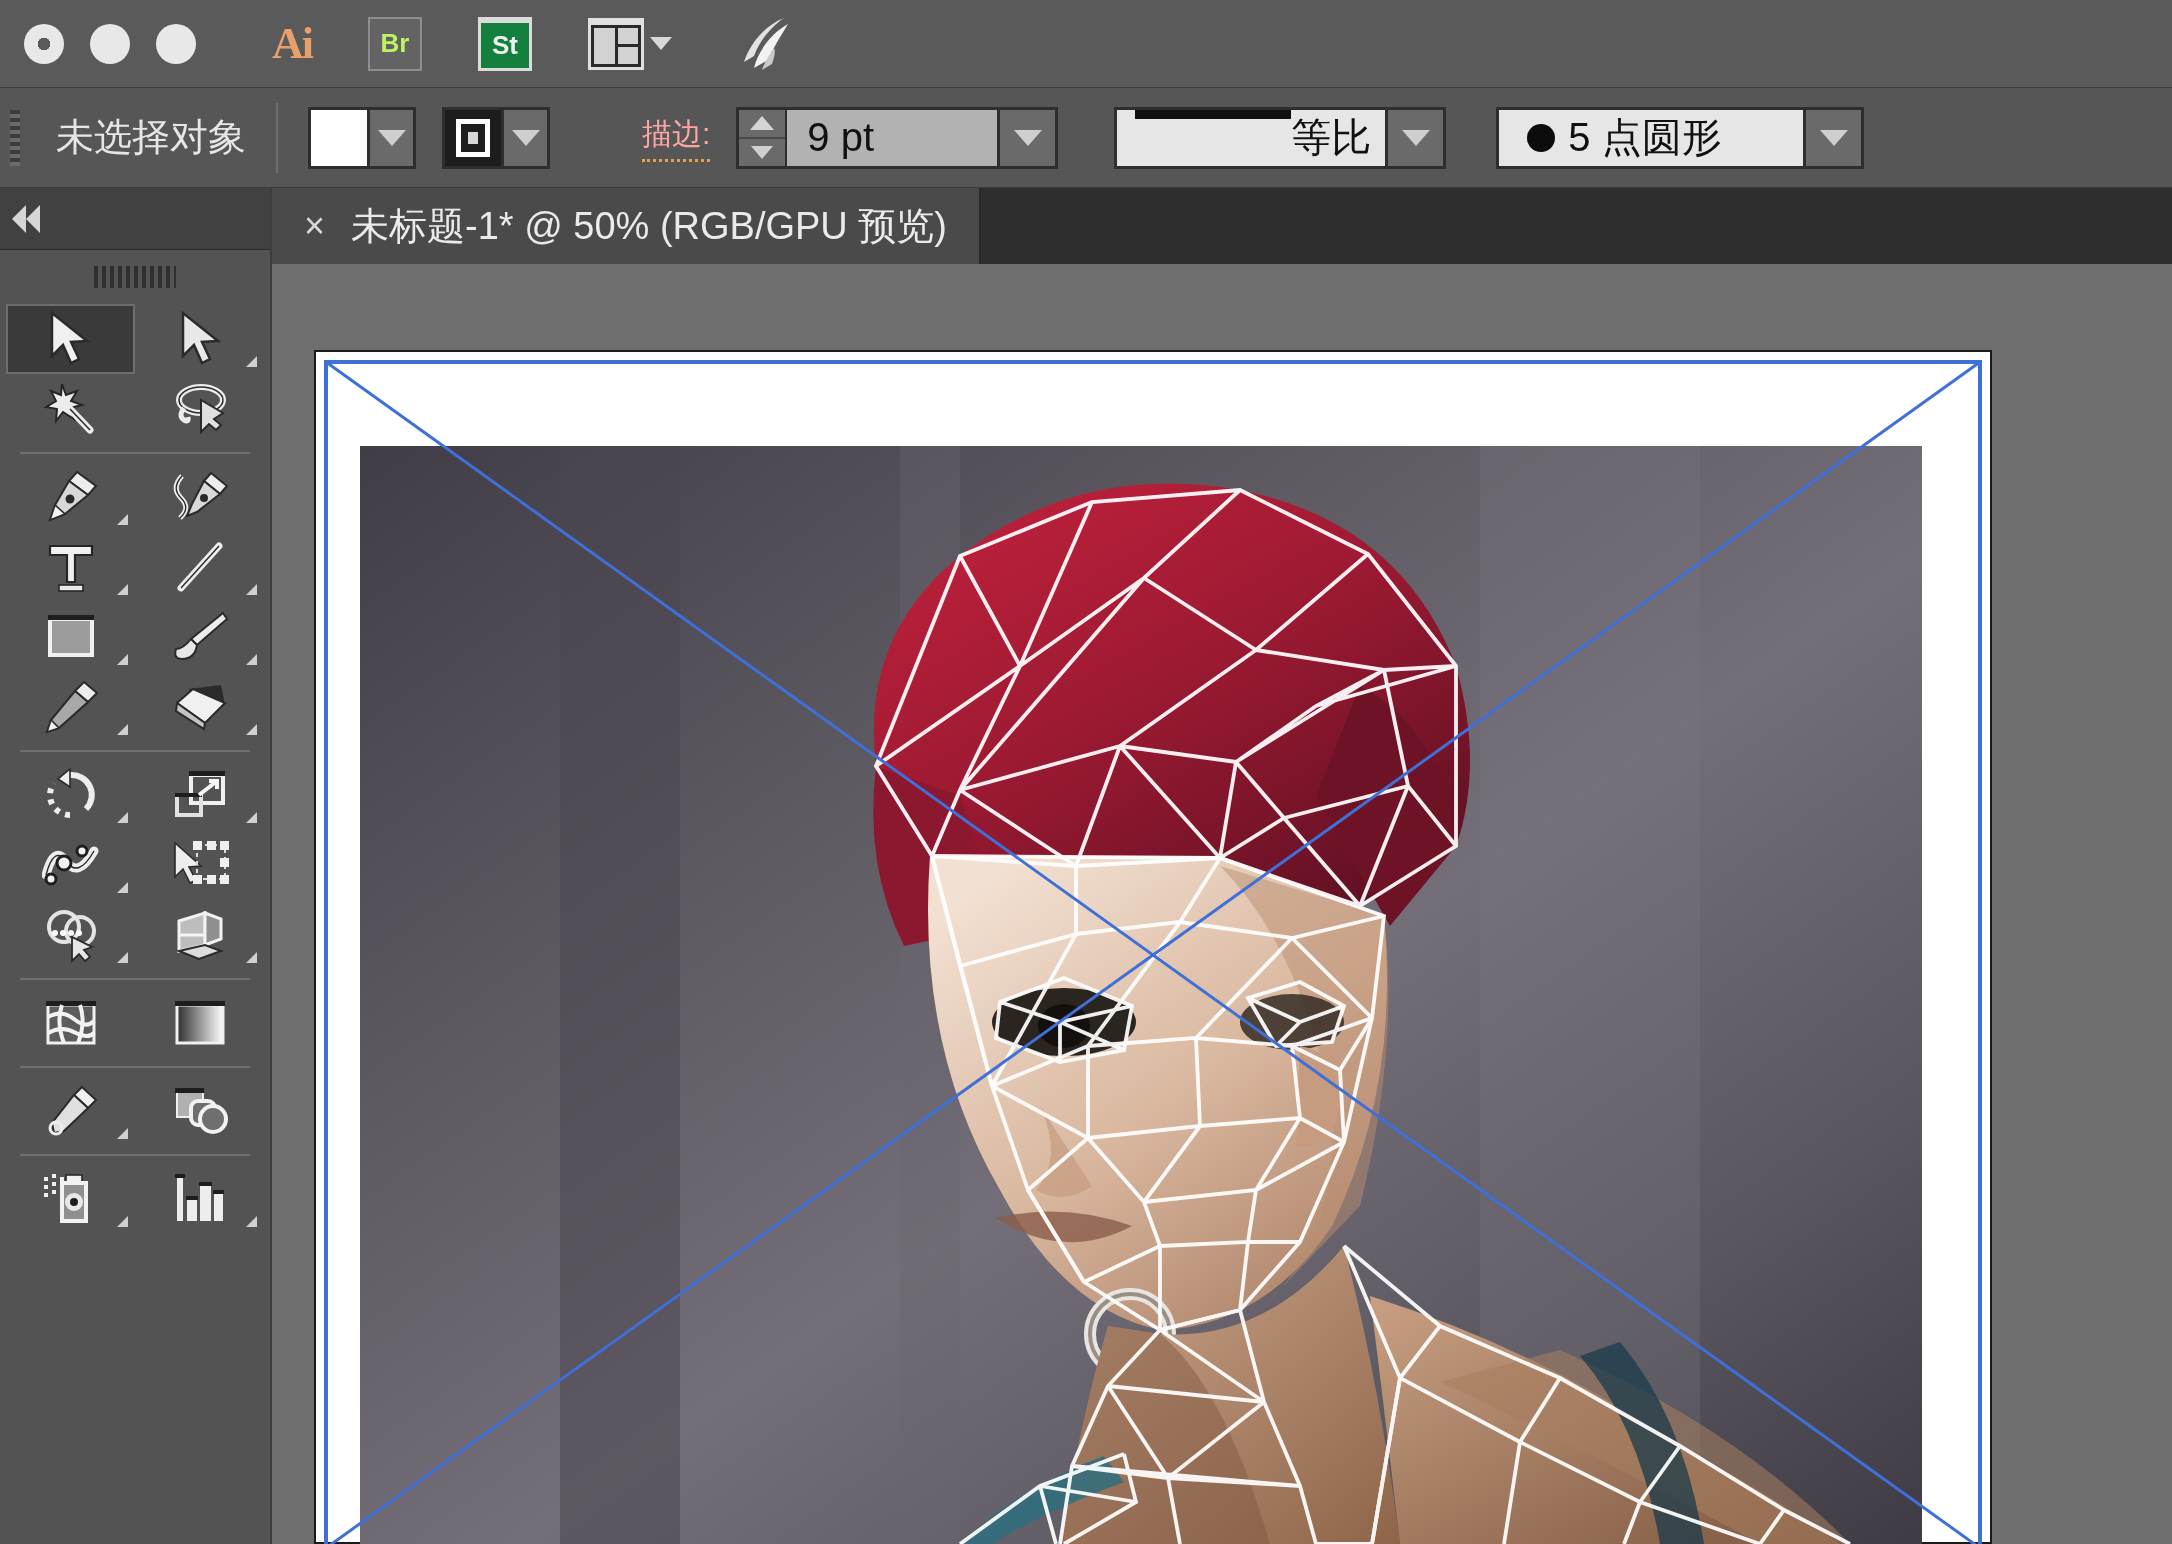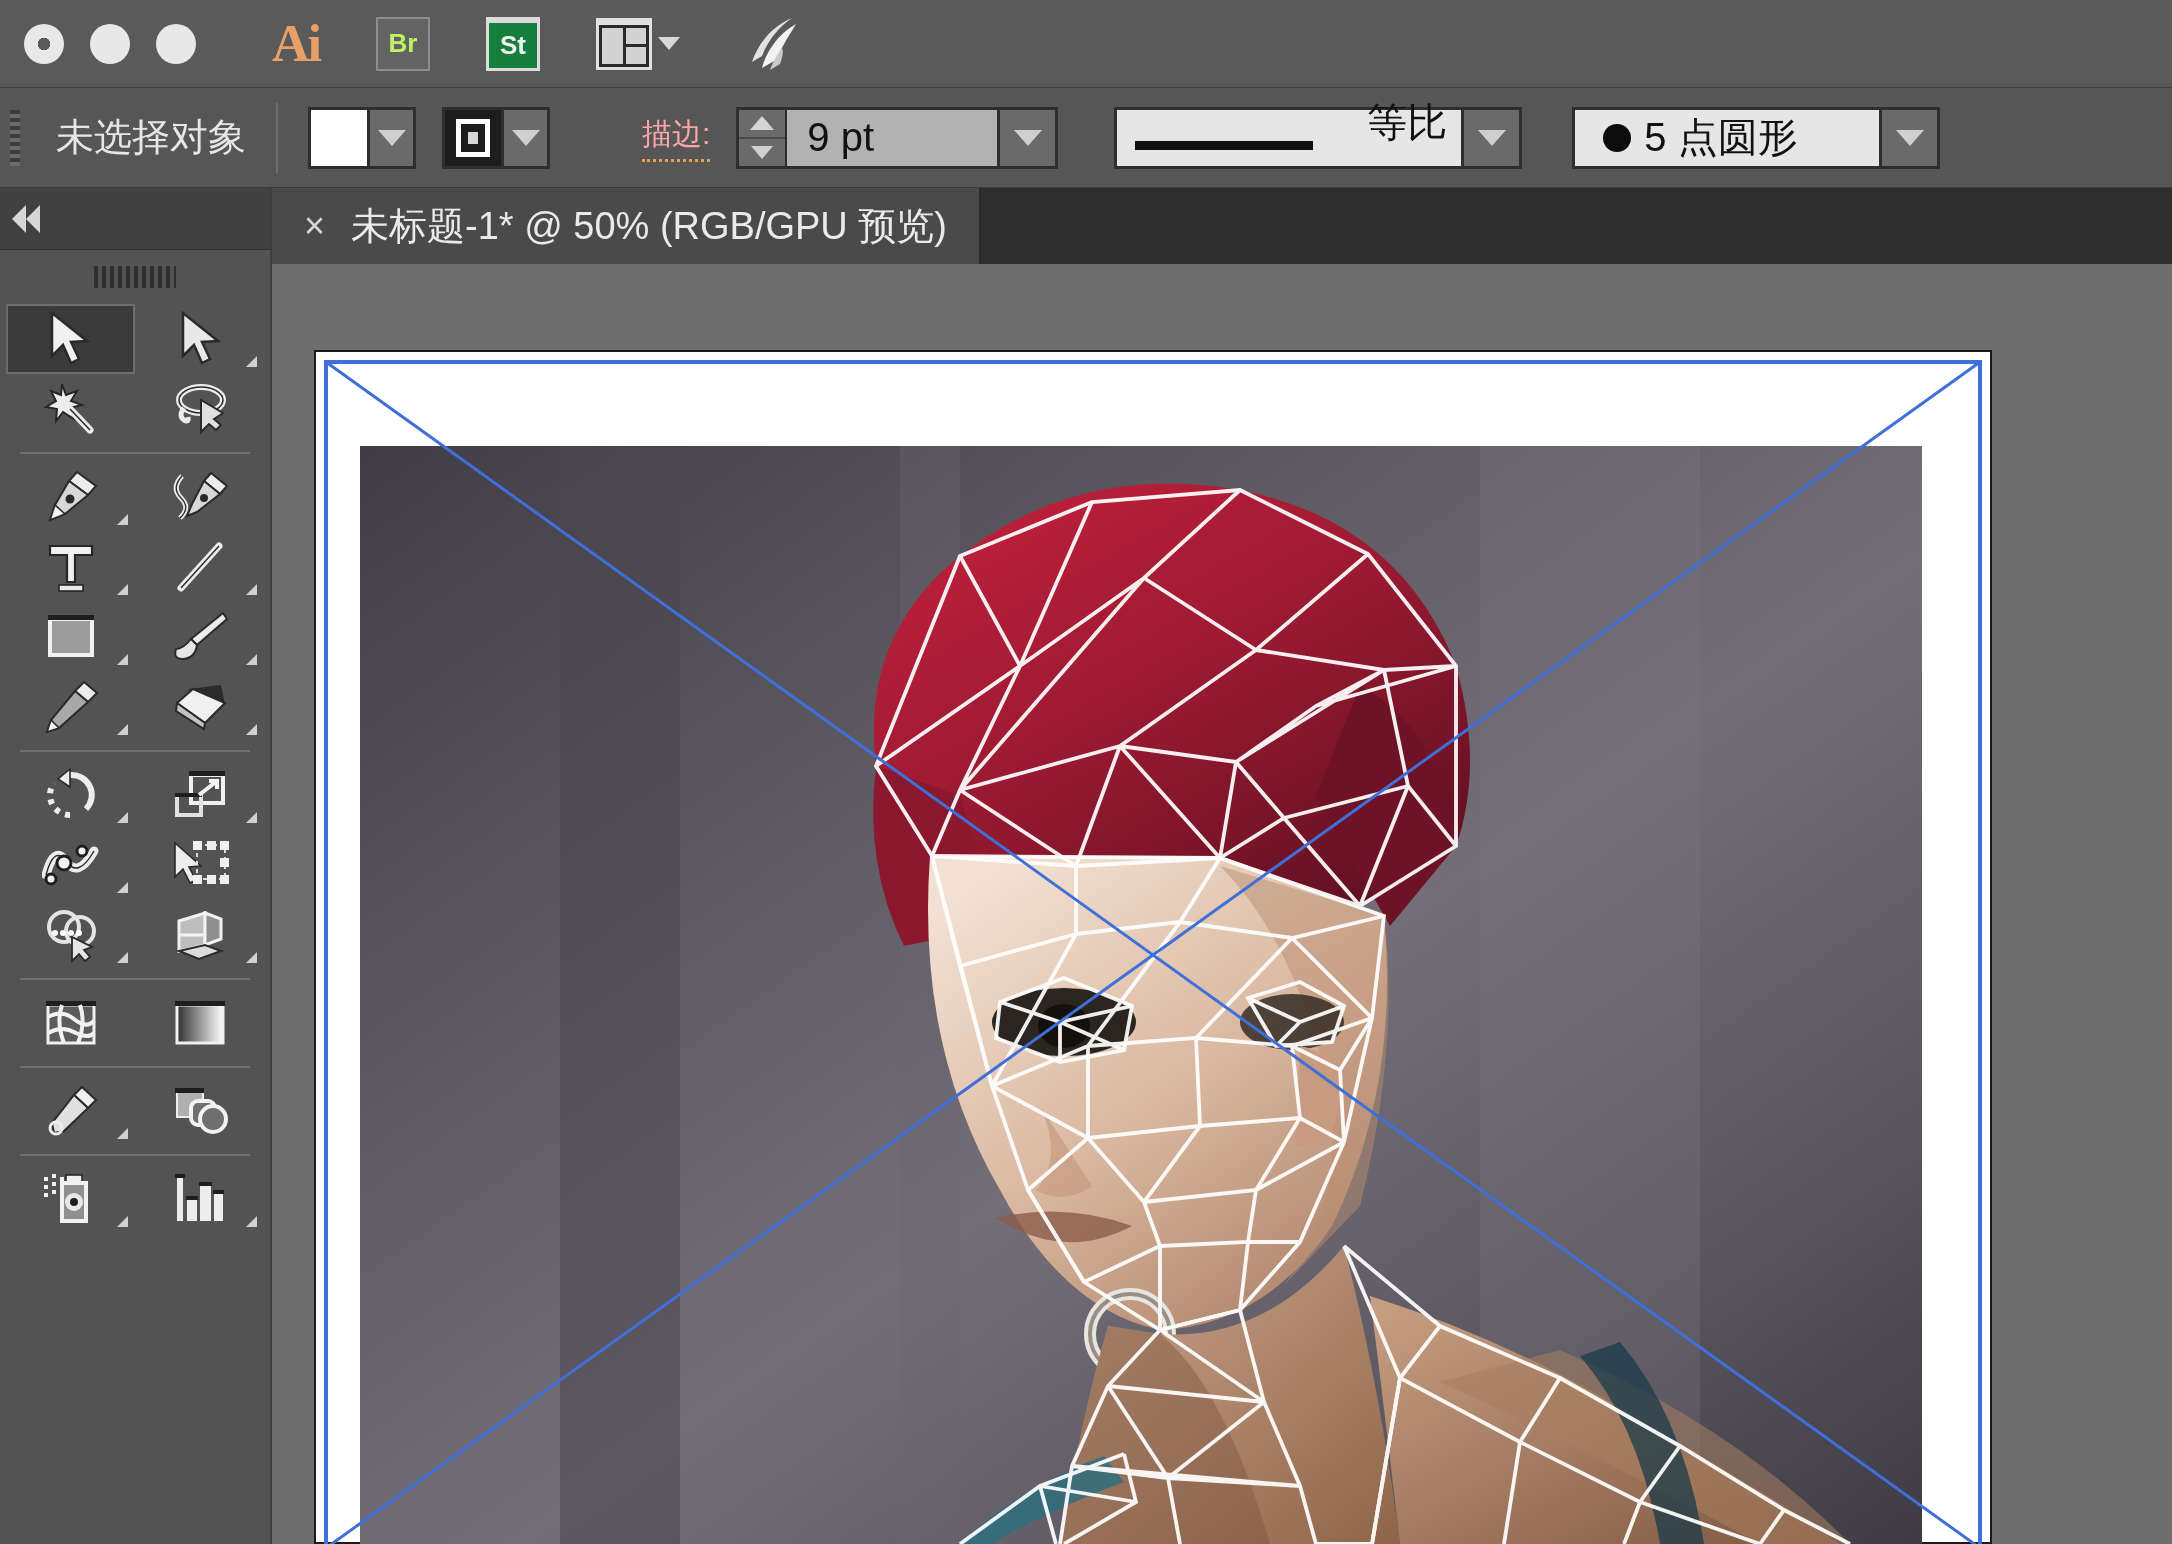--- a/index.html
+++ b/index.html
@@ -21,21 +21,21 @@
   .win-dots { display: flex; align-items: center; gap: 26px; margin-left: 24px; }
   .dot {
     width: 40px; height: 40px; border-radius: 50%;
     background: #e8e8e8;
   }
   .dot.first {
     background: radial-gradient(circle at 50% 50%, #5a5a5a 0 22%, #e8e8e8 23% 100%);
   }
   .ai-logo {
     margin-left: 76px;
-    color: #e8a06a; font-size: 52px; font-weight: bold;
+    color: #e8a06a; font-size: 44px; font-weight: bold;
     font-family: "Liberation Serif", "DejaVu Serif", serif;
     letter-spacing: -2px; line-height: 1;
   }
   .appicon {
     margin-left: 56px; width: 54px; height: 54px;
     display: flex; align-items: center; justify-content: center;
     font-size: 26px; font-weight: bold;
   }
   .appicon.br {
     border: 2px solid #8d8d8d; color: #bef264; background: #636363;
@@ -127,23 +127,23 @@
   .field-drop {
     width: 58px; background: #6a6a6a; border-left: 3px solid #2e2e2e;
     display: flex; align-items: center; justify-content: center;
   }
 
   .profile-combo {
     margin-left: 56px; display: flex; align-items: stretch; height: 62px;
     border: 3px solid #2e2e2e;
   }
   .profile-box {
-    width: 344px; background: #e6e6e6;
-    display: flex; align-items: flex-end; justify-content: space-between;
-    padding: 0 14px 16px 18px;
+    width: 268px; background: #e6e6e6;
+    display: flex; align-items: flex-start; justify-content: space-between;
+    padding: 0 14px 0 18px;
   }
   .profile-line { width: 178px; height: 9px; background: #101010; }
   .profile-text { color: #111; font-size: 40px; white-space: nowrap; }
 
   .cap-combo {
     margin-left: 50px; display: flex; align-items: stretch; height: 62px;
     border: 3px solid #2e2e2e;
   }
   .cap-box {
     width: 304px; background: #e6e6e6;

